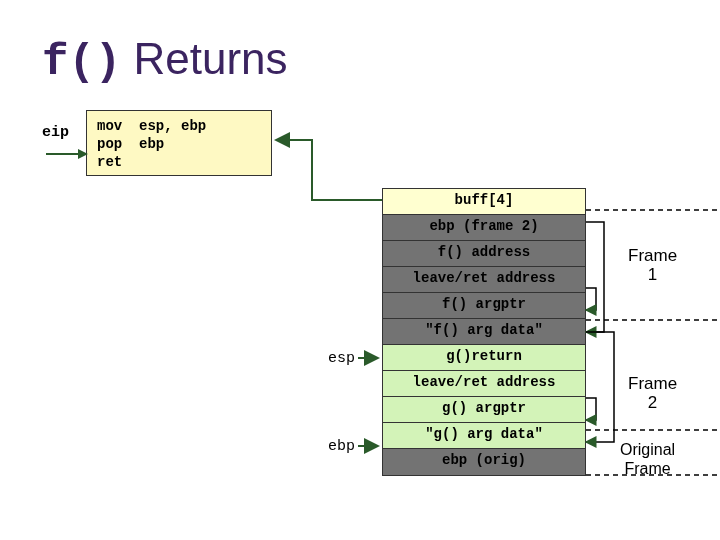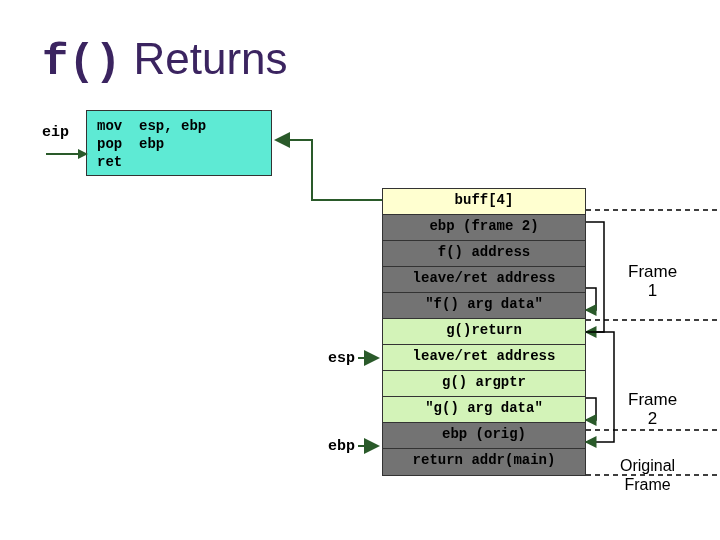--- a/index.html
+++ b/index.html
@@ -19,21 +19,21 @@
     font-size: 44px;
     color: #3b2460;
   }
   .title .mono { font-family: "Courier New", monospace; font-weight: bold; }
   .code-box {
     position: absolute;
     top: 110px;
     left: 86px;
     width: 186px;
     height: 66px;
-    background: #5eead4;
+    background: #fef9c3;
     border: 1.5px solid #333;
     padding: 6px 10px;
     font-family: "Courier New", monospace;
     font-weight: bold;
     font-size: 14px;
     line-height: 18px;
     white-space: pre;
   }
   .eip-label {
     position: absolute;
@@ -64,30 +64,29 @@
     font-size: 14px;
     border-bottom: 1px solid #333;
   }
   .stack-row:last-child { border-bottom: none; }
   .buff   { background: #ffffd0; }
   .yellow { background: #737373; }
   .green  { background: #d3f3b8; }
   .ptr-label {
     position: absolute;
     font-family: "Courier New", monospace;
-    font-weight: bold;
+    font-weight: normal;
     font-size: 15px;
   }
   .frame-label {
     position: absolute;
     font-family: Arial,sans-serif;
     font-size: 17px;
     text-align: center;
     line-height: 19px;
-    margin-top: 16px;
   }
   svg.overlay {
     position: absolute;
     top: 0; left: 0;
     width: 720px; height: 540px;
     pointer-events: none;
   }
 </style>
 </head>
 <body>
@@ -105,27 +104,27 @@
 <svg class="eip-arrow" width="42" height="12">
   <line x1="0" y1="6" x2="32" y2="6" stroke="#2a5a2a" stroke-width="2"></line>
   <polygon points="32,1 42,6 32,11" fill="#2a5a2a"></polygon>
 </svg>
 
 <div class="stack">
   <div class="stack-row buff">buff[4]</div>
   <div class="stack-row yellow">ebp (frame 2)</div>
   <div class="stack-row yellow">f() address</div>
   <div class="stack-row yellow">leave/ret address</div>
+  <div class="stack-row yellow">f() argptr</div>
   <div class="stack-row yellow">"f() arg data"</div>
   <div class="stack-row green">g()return</div>
   <div class="stack-row green">leave/ret address</div>
   <div class="stack-row green">g() argptr</div>
   <div class="stack-row green">"g() arg data"</div>
   <div class="stack-row yellow">ebp (orig)</div>
-  <div class="stack-row yellow">return addr(main)</div>
 </div>
 
 <div class="ptr-label" style="top:350px; left:328px;">esp</div>
 <div class="ptr-label" style="top:438px; left:328px;">ebp</div>
 
 <div class="frame-label" style="top:246px; left:628px;"><span>Frame<br>1</span></div>
 <div class="frame-label" style="top:374px; left:628px;"><span>Frame<br>2</span></div>
 <div class="frame-label" style="top:440px; left:620px; font-size:16px;"><span>Original<br>Frame</span></div>
 
 <svg class="overlay">

